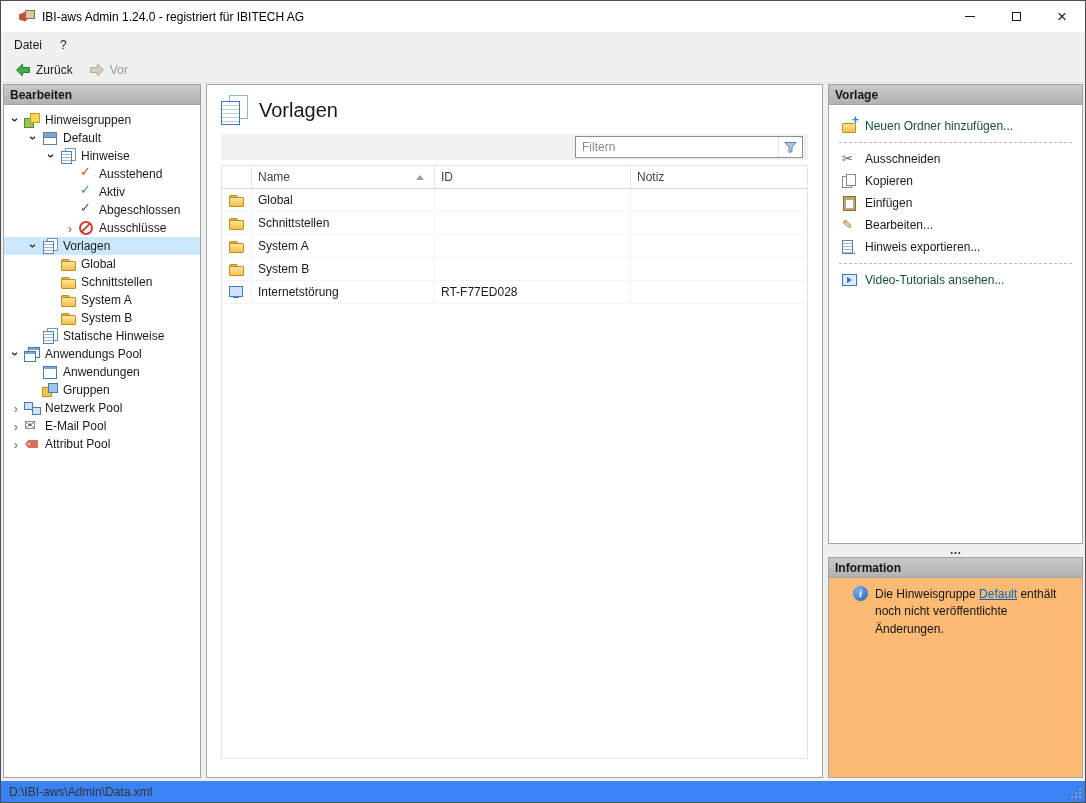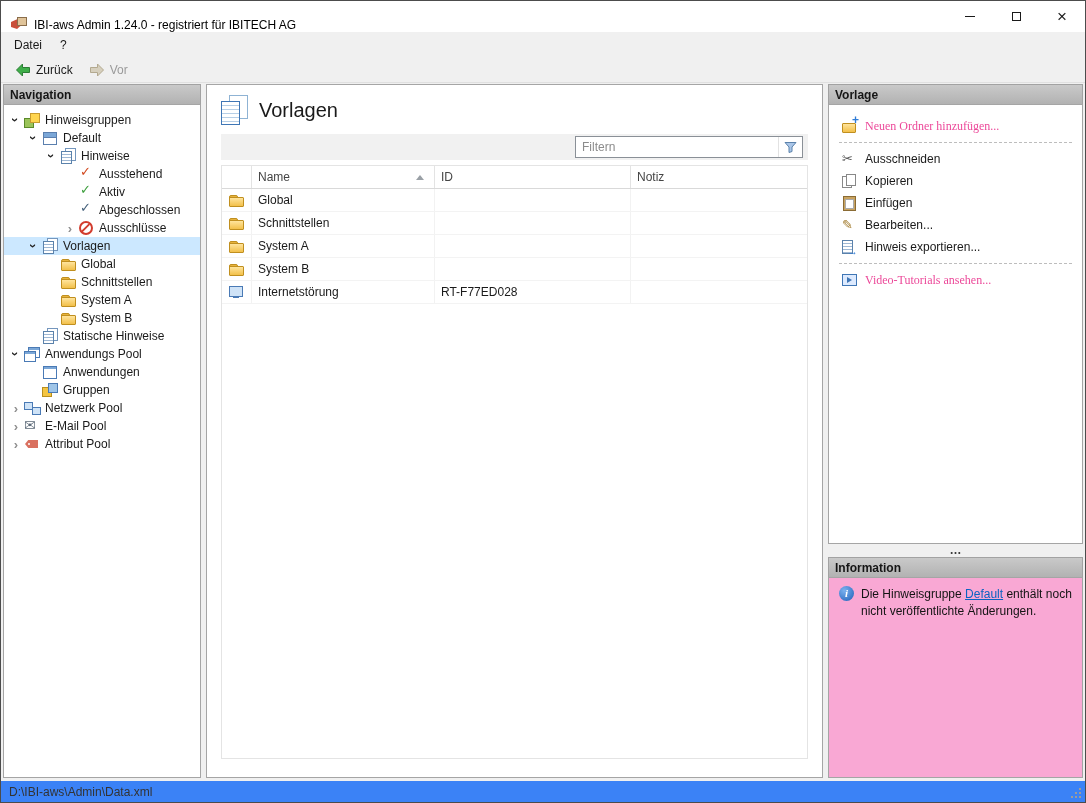--- a/index.html
+++ b/index.html
@@ -1,21 +1,21 @@
 <!DOCTYPE html>
 <html><head>
 <meta charset="utf-8">
 <style>
   html,body{margin:0;padding:0;background:#d8d8d8;}
   *{box-sizing:border-box;}
   body{font-family:"Liberation Sans","DejaVu Sans",sans-serif;font-size:12px;color:#1a1a1a;}
   .window{width:1086px;height:803px;border:1px solid #4c4c4c;background:#f0f0f0;display:flex;flex-direction:column;position:relative;}
 
   
-  .titlebar{height:31px;background:#fff;display:flex;align-items:flex-end;flex:0 0 31px;}
+  .titlebar{height:31px;background:#fff;display:flex;align-items:center;flex:0 0 31px;padding-left:8px;}
   .app-icon{width:16px;height:16px;margin:0 8px 0 9px;position:relative;flex:0 0 16px;}
   .app-icon::before{content:"";position:absolute;left:1px;top:3px;width:11px;height:10px;background:#c94f3a;clip-path:polygon(0 30%,60% 0,100% 55%,55% 100%,0 80%);}
   .app-icon::after{content:"";position:absolute;left:7px;top:1px;width:8px;height:7px;background:#e0c49a;border:1px solid #8a6d4a;}
   .title-text{font-size:12px;color:#000;}
   .tb-spacer{flex:1;}
   .win-btn{width:46px;height:31px;display:flex;align-items:center;justify-content:center;}
   .glyph-min{width:10px;height:1px;background:#1a1a1a;}
   .glyph-max{width:9px;height:9px;border:1px solid #1a1a1a;}
   .glyph-close::before{content:"×";font-size:17px;line-height:1;color:#1a1a1a;}
 
@@ -102,42 +102,42 @@
   .tr{display:flex;height:23px;flex:0 0 23px;border-bottom:1px solid #f3f3f3;}
   .td{display:flex;align-items:center;padding:0 6px;border-right:1px solid #f2f2f2;overflow:hidden;white-space:nowrap;}
   .td:last-child{border-right:none;}
   .td.col-icon{justify-content:center;padding:0;}
   .tfill{flex:1;}
 
   
   .actions-body{height:440px;flex:0 0 440px;background:#fff;border:1px solid #a5a5a5;padding-top:10px;overflow:hidden;}
   .action-item{display:flex;align-items:center;gap:8px;height:22px;padding-left:12px;}
   .action-item .alabel{color:#1a1a1a;}
-  .action-item.link .alabel{color:#ec4899;font-family:Liberation Serif, serif;}
+  .action-item.link .alabel{color:#14532d;}
   .action-sep{border-top:1px dashed #bdbdbd;margin:5px 10px;}
   .aic{width:16px;height:16px;flex:0 0 16px;position:relative;display:inline-block;}
   .ic-new-folder::before{content:"";position:absolute;left:1px;top:5px;width:12px;height:8px;background:linear-gradient(#ffe49c,#f2c04a);border:1px solid #c08f1f;border-radius:1px;}
   .ic-new-folder::after{content:"+";position:absolute;right:-2px;top:-5px;color:#2f7cd6;font-weight:bold;font-size:12px;}
   .ic-new-template::before{content:"";position:absolute;left:2px;top:2px;width:10px;height:12px;background:repeating-linear-gradient(to bottom,#fff 0 2px,#9fb8d4 2px 3px) #fff;border:1px solid #5b82ab;}
   .ic-new-template::after{content:"+";position:absolute;right:-2px;top:-5px;color:#2f7cd6;font-weight:bold;font-size:12px;}
   .ic-cut::before{content:"✂";position:absolute;left:1px;top:0;font-size:13px;line-height:16px;color:#555;}
   .ic-copy::before{content:"";position:absolute;left:1px;top:3px;width:8px;height:10px;background:#fff;border:1px solid #888;}
   .ic-copy::after{content:"";position:absolute;left:5px;top:1px;width:8px;height:10px;background:#fff;border:1px solid #888;}
   .ic-paste::before{content:"";position:absolute;left:2px;top:1px;width:11px;height:13px;background:#c9a35f;border:1px solid #8a6b34;}
   .ic-paste::after{content:"";position:absolute;left:4px;top:4px;width:7px;height:8px;background:#fff;border:1px solid #aaa;}
   .ic-edit::before{content:"✎";position:absolute;left:1px;top:0;font-size:13px;line-height:16px;color:#a07828;}
   .ic-remove::before{content:"✕";position:absolute;left:1px;top:1px;width:13px;height:13px;background:radial-gradient(circle at 35% 30%,#6a7076,#23282d);color:#fff;border-radius:50%;font-size:7px;line-height:13px;text-align:center;}
   .ic-export::before{content:"";position:absolute;left:1px;top:1px;width:9px;height:12px;background:repeating-linear-gradient(to bottom,#fff 0 2px,#9fb8d4 2px 3px) #fff;border:1px solid #5b82ab;}
   .ic-export::after{content:"→";position:absolute;right:-1px;bottom:-2px;color:#2f7cd6;font-weight:bold;font-size:11px;}
   .ic-video::before{content:"";position:absolute;left:1px;top:2px;width:13px;height:10px;background:#ddeafe;border:1px solid #3f76b5;}
   .ic-video::after{content:"";position:absolute;left:6px;top:5px;border-left:5px solid #3f76b5;border-top:3px solid transparent;border-bottom:3px solid transparent;}
   .splitter{height:13px;flex:0 0 13px;display:flex;align-items:center;justify-content:center;color:#3c3c3c;font-weight:bold;line-height:5px;}
 
   
-  .info-body{flex:1;background:#f9a8d4;border:1px solid #a5a5a5;padding:8px 10px;display:flex;gap:7px;align-items:flex-start;overflow:hidden;}
+  .info-body{flex:1;background:#fdba74;border:1px solid #a5a5a5;padding:8px 24px;display:flex;gap:7px;align-items:flex-start;overflow:hidden;}
   .info-i{width:15px;height:15px;flex:0 0 15px;border-radius:50%;background:radial-gradient(circle at 35% 30%,#7ab1ef,#1f5fb8);text-align:center;}
   .info-i::before{content:"i";color:#fff;font:italic bold 11px/15px "Liberation Serif","DejaVu Serif",serif;}
   .info-text{margin:0;line-height:1.45;color:#141414;}
   .info-link{color:#0a63c2;text-decoration:underline;cursor:pointer;}
 
   
   .statusbar{height:21px;flex:0 0 21px;background:#3b82f6;display:flex;align-items:center;padding-left:8px;position:relative;color:#333;}
   .grip{position:absolute;right:4px;bottom:4px;width:2px;height:2px;background:#9c9c9c;box-shadow:-4px 0 #9c9c9c,-8px 0 #9c9c9c,0 -4px #9c9c9c,-4px -4px #9c9c9c,0 -8px #9c9c9c;}
 </style>
 </head>
@@ -176,21 +176,21 @@
       <svg width="16" height="16" viewBox="0 0 16 16">
           <path d="M8.5 2 14.5 8l-6 6v-3.5h-7v-5h7V2z" fill="#d6cfbd" stroke="#b3a98f"></path>
         </svg>
       <span class="tlbl">Vor</span>
     </div>
   </div>
 
   <div class="content">
 
     <div class="col-nav">
-      <div class="panel-header">Navigation</div>
+      <div class="panel-header">Bearbeiten</div>
       <div class="nav-body">
 
         <div class="trow" style="--l:0">
           <span class="exp expanded"></span>
           <span class="tic ic-hinweisgruppen"></span>
           <span class="tlabel">Hinweisgruppen</span>
         </div>
         <div class="trow" style="--l:1">
           <span class="exp expanded"></span>
           <span class="tic ic-default"></span>

